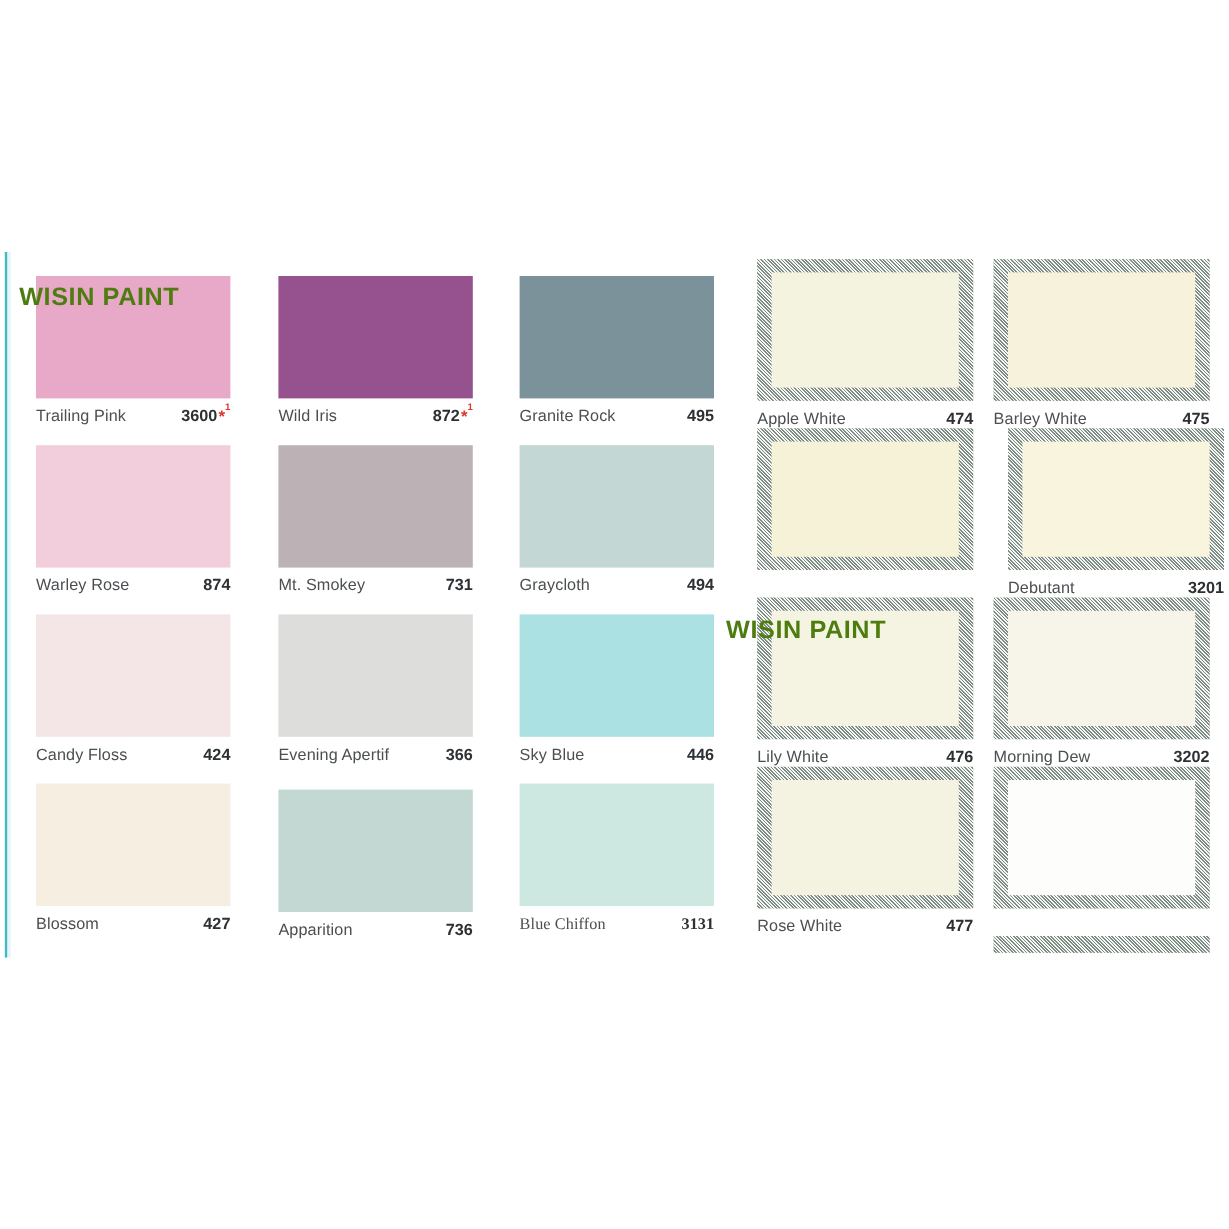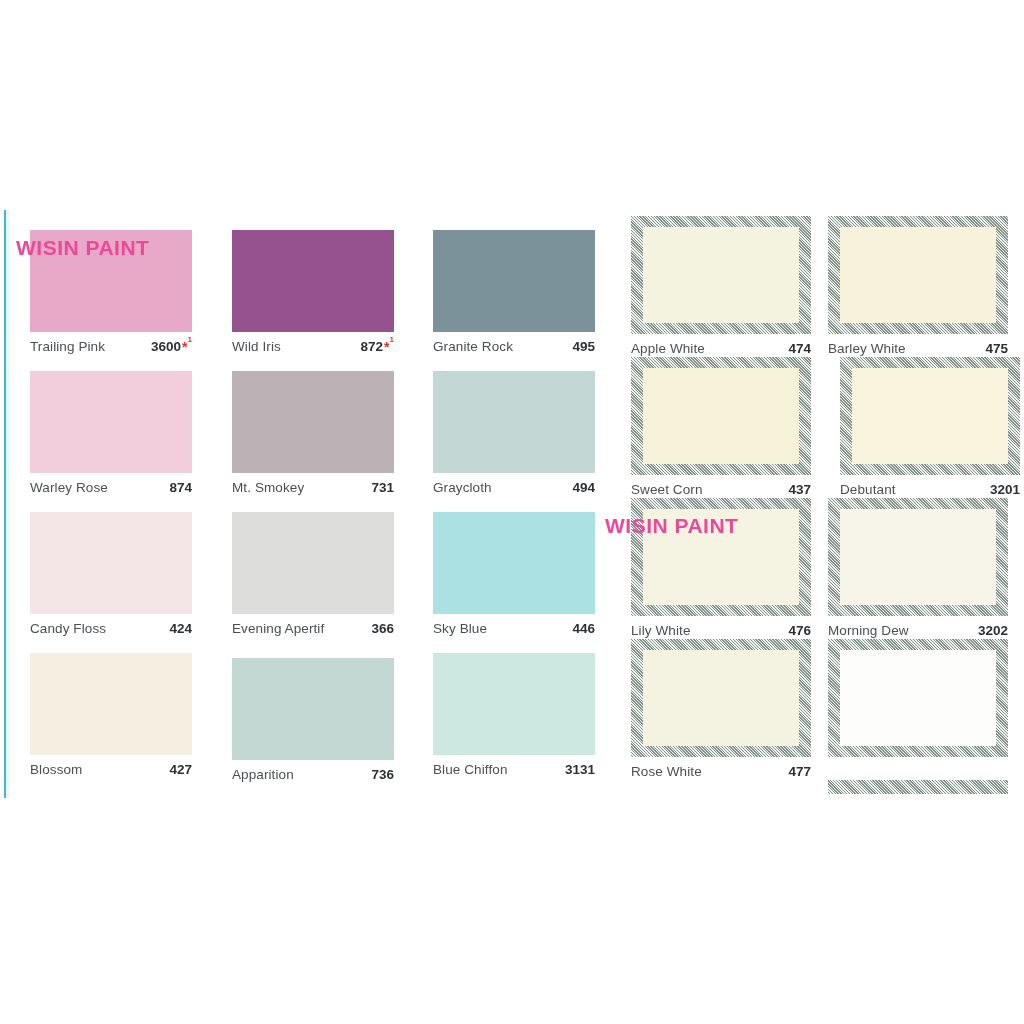--- a/index.html
+++ b/index.html
@@ -136,21 +136,21 @@
     line-height: 1;
     position: relative;
     top: -3px;
   }
 
   
   .watermark {
     position: absolute;
     font-size: 21px;
     font-weight: bold;
-    color: #ec4899;
+    color: #4d7c0f;
     letter-spacing: .5px;
     white-space: nowrap;
     pointer-events: none;
   }
   #watermark-1 { left: 16px;  top: 236px; }
   #watermark-2 { left: 605px; top: 514px; }
 </style>
 </head>
 <body>
 
@@ -261,21 +261,21 @@
         </div>
         <div class="cell" style="top: 298px;">
           <div class="swatch-plain" style="background: rgb(171, 225, 226);"></div>
           <div class="label-row">
             <span class="label-name">Sky Blue</span>
             <span class="label-code">
               <span>446</span>
             </span>
           </div>
         </div>
-        <div class="cell" style="top: 439px;">
+        <div class="cell" style="top: 439px; font-family: Liberation Serif, serif;">
           <div class="swatch-plain" style="background: rgb(204, 232, 224);"></div>
           <div class="label-row">
             <span class="label-name">Blue Chiffon</span>
             <span class="label-code">
               <span>3131</span>
             </span>
           </div>
         </div>
       </div>
       <div class="col framed" style="left: 631px; width: 180px;">
@@ -287,26 +287,20 @@
             <span class="label-name">Apple White</span>
             <span class="label-code">
               <span>474</span>
             </span>
           </div>
         </div>
         <div class="cell" style="top: 143px;">
           <div class="swatch-framed">
             <div class="fill" style="background: rgb(246, 242, 216);"></div>
           </div>
-          <div class="label-row">
-            <span class="label-name">Sweet Corn</span>
-            <span class="label-code">
-              <span>437</span>
-            </span>
-          </div>
         </div>
         <div class="cell" style="top: 284px;">
           <div class="swatch-framed">
             <div class="fill" style="background: rgb(245, 244, 226);"></div>
           </div>
           <div class="label-row">
             <span class="label-name">Lily White</span>
             <span class="label-code">
               <span>476</span>
             </span>

